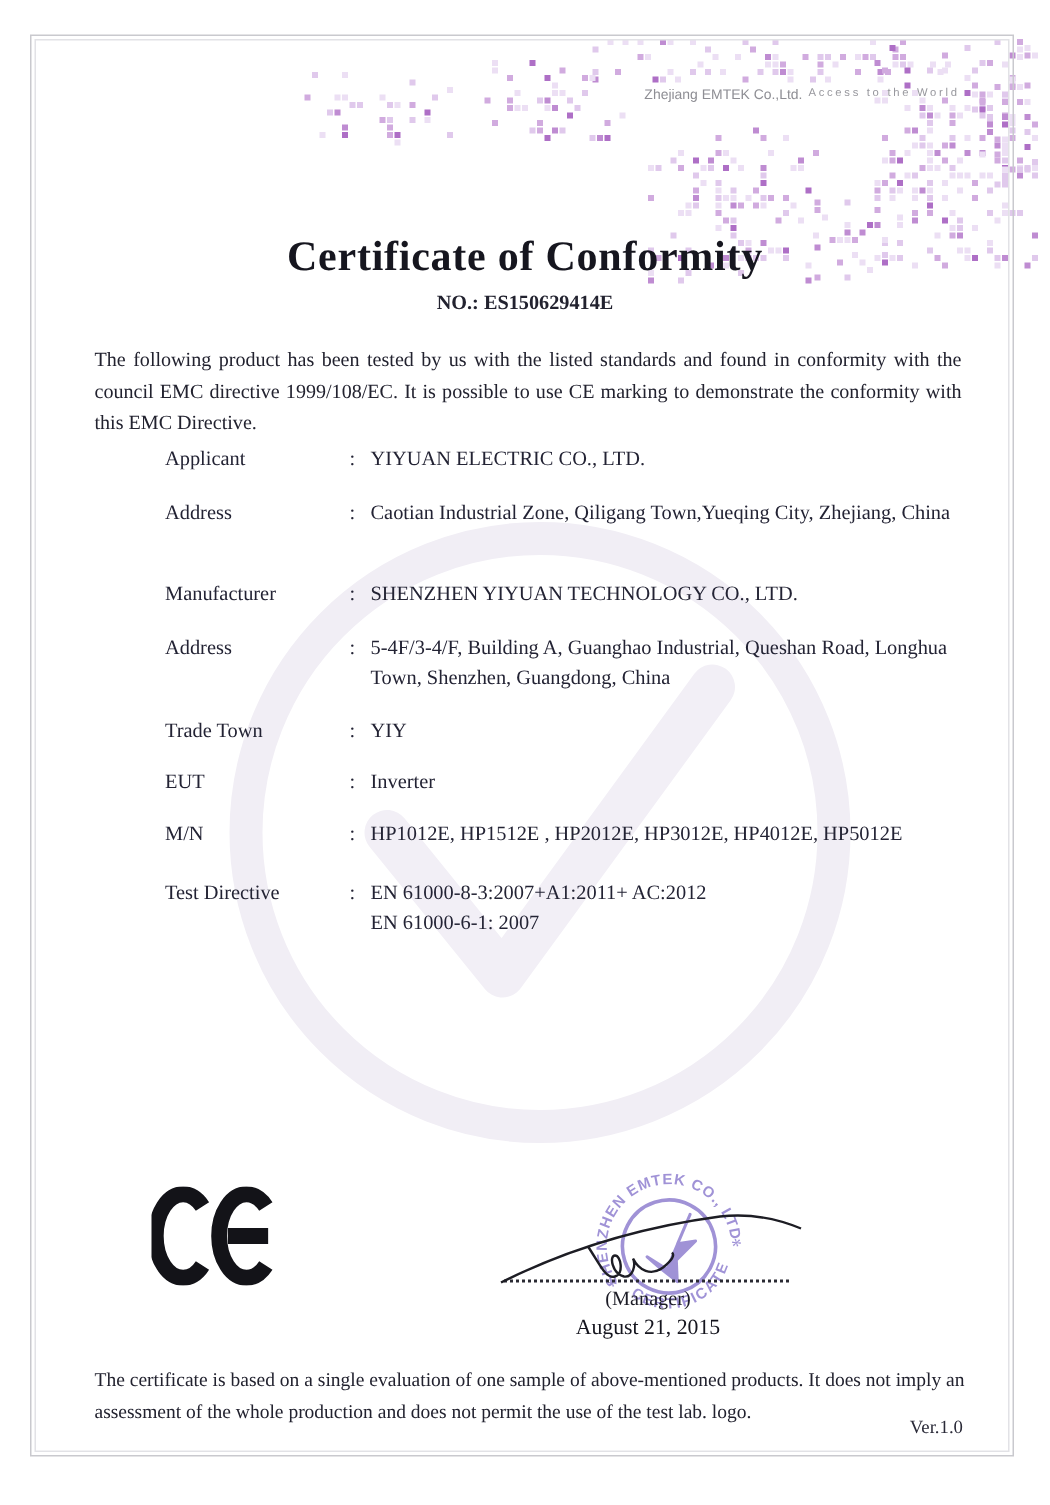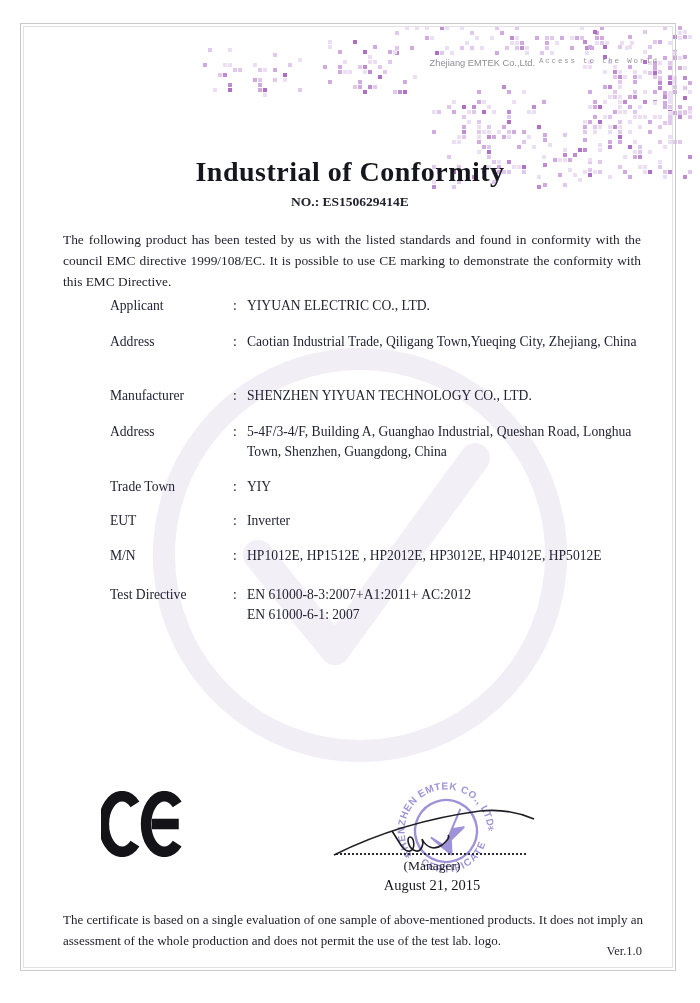--- a/index.html
+++ b/index.html
@@ -17,21 +17,21 @@
 
   
   .watermark{position:absolute;left:130px;top:330px;z-index:0;pointer-events:none;}
 
   
   .hdr-contact{position:absolute;top:57px;right:165px;text-align:right;z-index:2;
        font-family:"Liberation Sans", sans-serif;font-size:9.3px;line-height:13.5px;color:#8e8e94;}
   .logo{position:absolute;left:539px;top:56px;z-index:2;text-align:center;}
   .logo-text{font-family:"Liberation Sans", sans-serif;font-weight:bold;font-size:32px;
        letter-spacing:2px;color:#47474c;line-height:32px;}
-  .logo-tag{font-family:Liberation Mono, monospace;font-size:7.5px;letter-spacing:1.8px;
+  .logo-tag{font-family:Liberation Sans, sans-serif;font-size:7.5px;letter-spacing:1.8px;
        color:#97979d;margin-top:1px;}
 
   .title{position:absolute;left:0;top:156px;width:700px;text-align:center;z-index:2;
        font-size:28px;font-weight:bold;color:#16161f;letter-spacing:0.5px;}
   .cert-no{position:absolute;left:0;top:194px;width:700px;text-align:center;z-index:2;
        font-size:13.5px;font-weight:bold;color:#22222f;}
 
   .intro{position:absolute;left:63px;top:229px;width:578px;z-index:2;
        font-size:13.4px;line-height:21px;text-align:justify;color:#22222f;}
 
@@ -526,34 +526,34 @@
   </div>
 
 <div class="hdr-contact">
   <div>Zhejiang EMTEK Co.,Ltd.</div>
 </div>
 
 <div class="logo">
   <div class="logo-tag">Access to the World</div>
 </div>
 
-<div class="title">Industrial of Conformity</div>
+<div class="title">Certificate of Conformity</div>
 <div class="cert-no">NO.: ES150629414E</div>
 
 <div class="intro">The following product has been tested by us with the listed standards and found in conformity with the council EMC directive 1999/108/EC. It is possible to use CE marking to demonstrate the conformity with this EMC Directive.</div>
 
 <div class="row" style="top:296px">
   <span class="lbl">Applicant</span>
   <span class="col">:</span>
   <span class="val">YIYUAN ELECTRIC CO., LTD.</span>
 </div>
 <div class="row" style="top:332px">
   <span class="lbl">Address</span>
   <span class="col">:</span>
-  <span class="val">Caotian Industrial Trade, Qiligang Town,Yueqing City, Zhejiang, China</span>
+  <span class="val">Caotian Industrial Zone, Qiligang Town,Yueqing City, Zhejiang, China</span>
 </div>
 <div class="row" style="top:386px">
   <span class="lbl">Manufacturer</span>
   <span class="col">:</span>
   <span class="val">SHENZHEN YIYUAN TECHNOLOGY CO., LTD.</span>
 </div>
 <div class="row" style="top:422px">
   <span class="lbl">Address</span>
   <span class="col">:</span>
   <span class="val">5-4F/3-4/F, Building A, Guanghao Industrial, Queshan Road, Longhua Town, Shenzhen, Guangdong, China</span>

